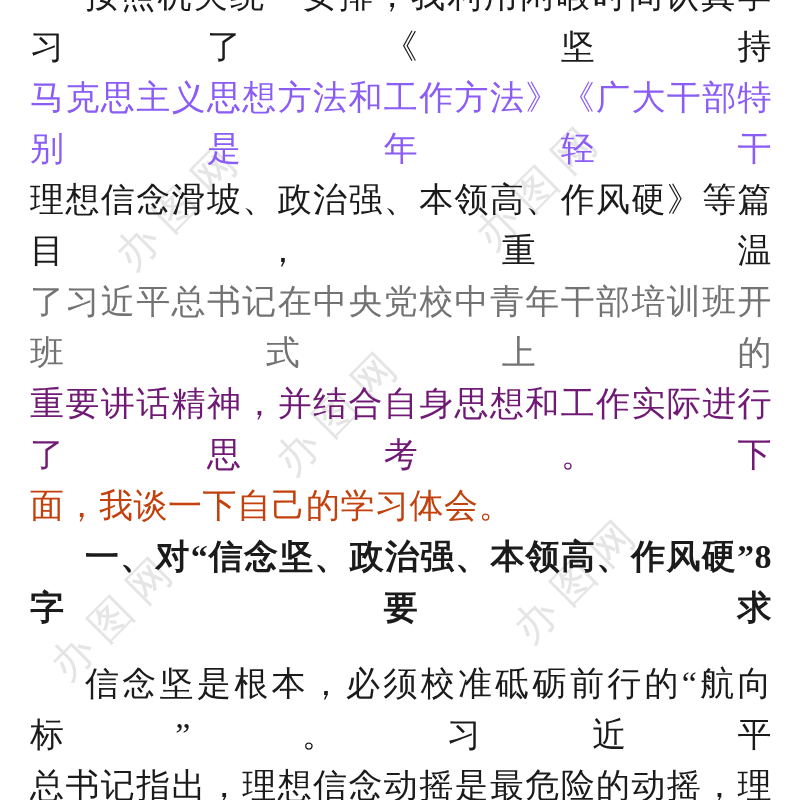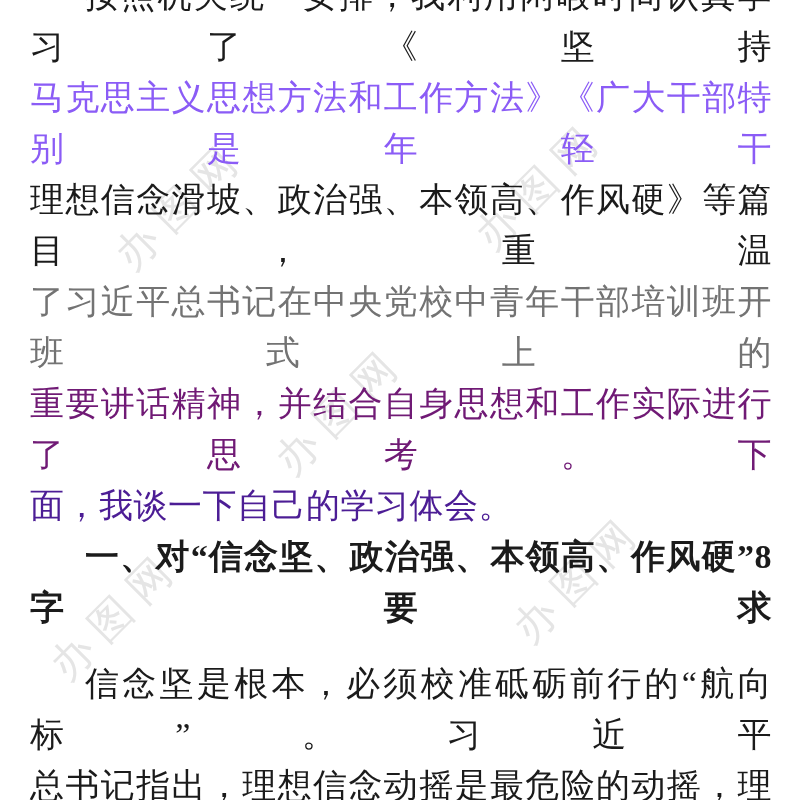--- a/index.html
+++ b/index.html
@@ -67,18 +67,18 @@
       <div class="watermark" style="left: 340px; top: 410px; color: rgb(229, 229, 229);">办图网</div>
       <div class="watermark" style="left: 115px; top: 615px; color: rgb(229, 229, 229);">办图网</div>
       <div class="watermark" style="left: 578px; top: 578px; color: rgb(229, 229, 229);">办图网</div>
     </div>
   <div class="doc" id="doc-body">
       <div class="line indent justify" style="color: rgb(27, 27, 27);">按照机关统一安排，我利用闲暇时间认真学习了《坚持</div>
       <div class="line justify" style="color: #8b5cf6;">马克思主义思想方法和工作方法》《广大干部特别是年轻干</div>
       <div class="line justify" style="color: rgb(27, 27, 27);">理想信念滑坡、政治强、本领高、作风硬》等篇目，重温</div>
       <div class="line justify" style="color: #737373;">了习近平总书记在中央党校中青年干部培训班开班式上的</div>
       <div class="line justify" style="color: #701a75;">重要讲话精神，并结合自身思想和工作实际进行了思考。下</div>
-      <div class="line" style="color: #4c1d95;">面，我谈一下自己的学习体会。</div>
+      <div class="line" style="color: #c2410c;">面，我谈一下自己的学习体会。</div>
       <div class="line heading indent justify" style="color: rgb(27, 27, 27);">一、对“信念坚、政治强、本领高、作风硬”8 字要求</div>
       <div class="line indent justify" style="color: rgb(27, 27, 27); margin-top: 25px;">信念坚是根本，必须校准砥砺前行的“航向标”。习近平</div>
       <div class="line justify" style="color: rgb(27, 27, 27);">总书记指出，理想信念动摇是最危险的动摇，理想信念滑坡</div>
     </div>
 </div>
 
 </body></html>

